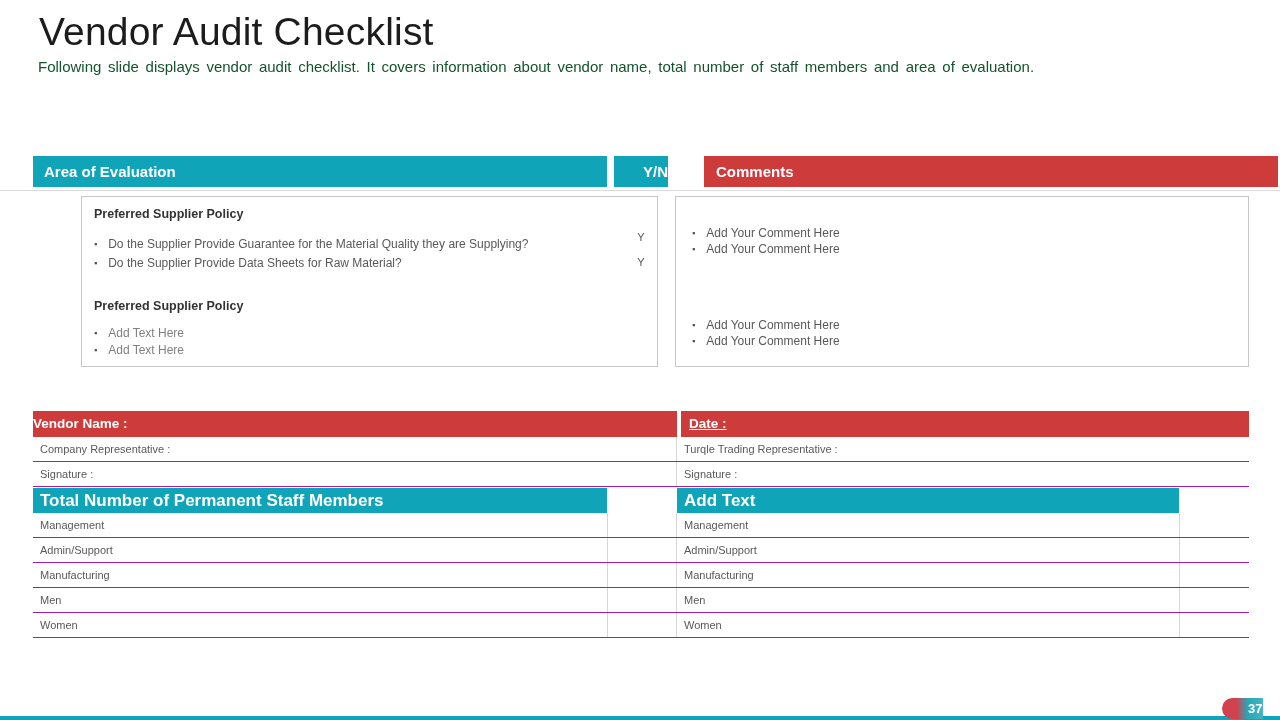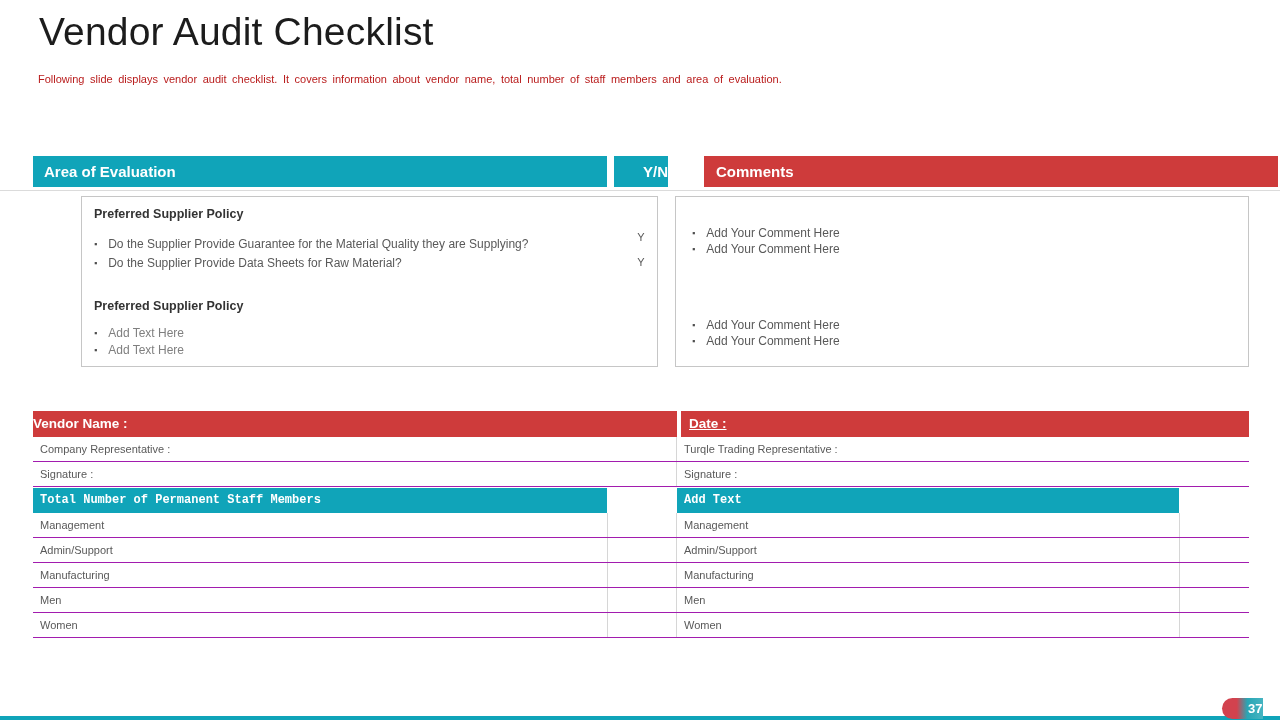--- a/index.html
+++ b/index.html
@@ -5,21 +5,21 @@
   html,body{margin:0;padding:0;}
   body{
     width:1280px;height:720px;position:relative;overflow:hidden;
     background:#ffffff;
     font-family:"Liberation Sans", sans-serif;
   }
   .abs{position:absolute;}
 
   
   .title{left:39px;top:10px;font-size:39px;font-weight:500;color:#1c1c1c;letter-spacing:0.2px;}
-  .subtitle{left:38px;top:73px;font-size:11px;color:#b91c1c;word-spacing:2.5px;}
+  .subtitle{left:38px;top:58px;font-size:15px;color:#14532d;word-spacing:2.5px;}
 
   
   .hdr{top:156px;height:31px;line-height:31px;color:#fff;font-weight:bold;font-size:15px;box-sizing:border-box;}
   .hdr-area{left:33px;width:574px;background:#10A4B9;padding-left:11px;}
   .hdr-yn{left:614px;width:54px;background:#10A4B9;text-align:right;}
   .hdr-comments{left:704px;width:574px;background:#CE3B3B;padding-left:12px;}
   .hairline{left:0;top:190px;width:1280px;height:1px;background:#DBDBDB;}
 
   
   .eval-box{left:33px;top:196px;width:577px;height:171px;border:1px solid #C6C6C6;box-sizing:border-box;padding:10px 12px 0 12px;margin-left:48px;}
@@ -45,21 +45,21 @@
   .v-hdr{top:411px;height:26px;line-height:26px;color:#fff;font-weight:bold;font-size:13.5px;box-sizing:border-box;background:#CE3B3B;}
   .v-hdr-left{left:33px;width:644px;padding-left:0;}
   .v-hdr-right{left:681px;width:568px;padding-left:8px;text-decoration:underline;}
 
   .v-row{left:33px;width:1216px;height:25px;border-bottom:1px solid #a21caf;box-sizing:border-box;display:flex;}
   .v-row .cell{font-size:11px;color:#595959;line-height:24px;padding-left:7px;box-sizing:border-box;overflow:hidden;white-space:nowrap;}
   .info-left{width:644px;border-right:1px solid #D6D6D6;}
   .info-right{width:572px;}
   .r1{top:437px;} .r2{top:462px;}
 
-  .sub-teal{top:488px;height:25px;line-height:25px;color:#fff;font-weight:bold;font-size:12px;background:#10A4B9;box-sizing:border-box;padding-left:7px;font-family:Liberation Mono, monospace;}
+  .sub-teal{top:488px;height:25px;line-height:25px;color:#fff;font-weight:bold;font-size:17px;background:#10A4B9;box-sizing:border-box;padding-left:7px;}
   .sub-left{left:33px;width:574px;}
   .sub-right{left:677px;width:502px;}
 
   .staff{display:flex;}
   .staff .c1{width:574px;}
   .staff .c2{width:70px;border-left:1px solid #D6D6D6;border-right:1px solid #D6D6D6;}
   .staff .c3{width:502px;}
   .staff .c4{width:70px;border-left:1px solid #D6D6D6;}
   .s1{top:513px;} .s2{top:538px;} .s3{top:563px;} .s4{top:588px;} .s5{top:613px;}
 

